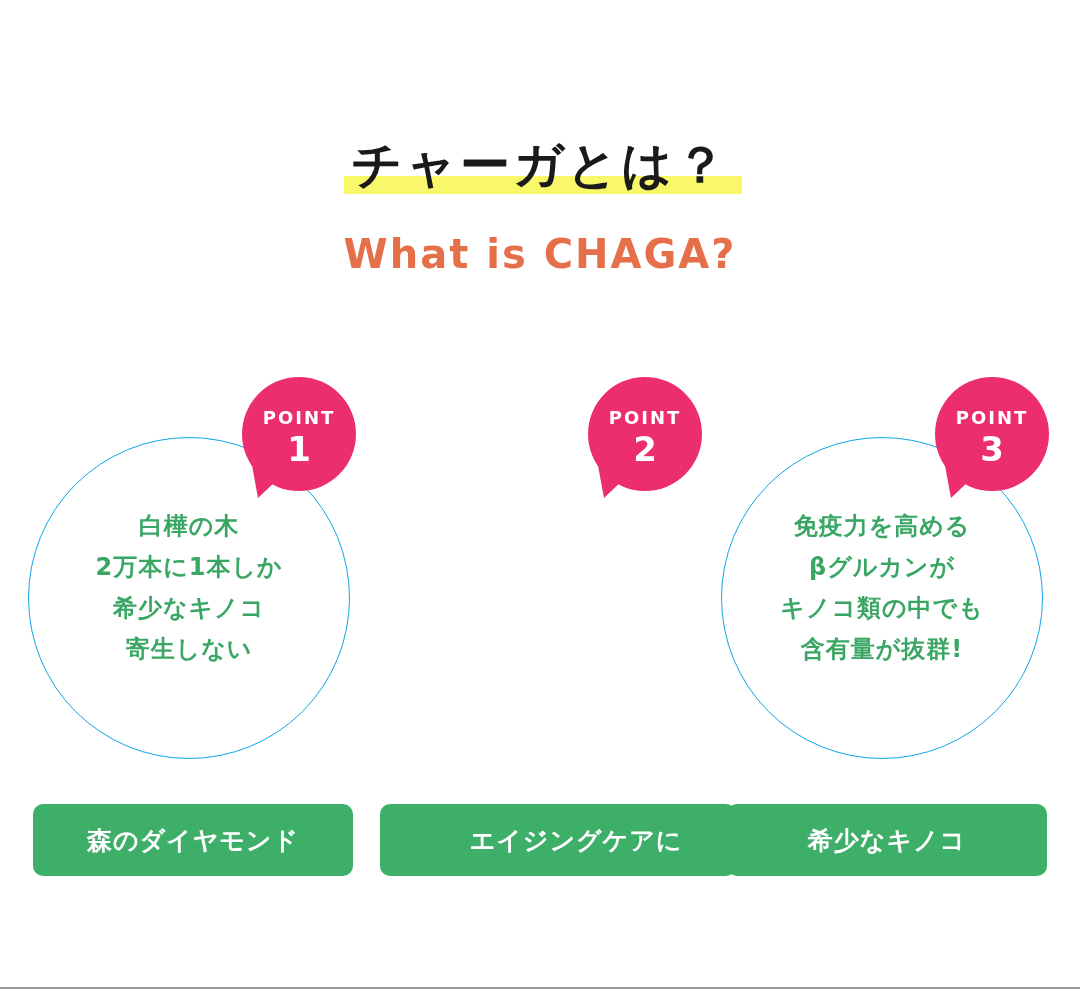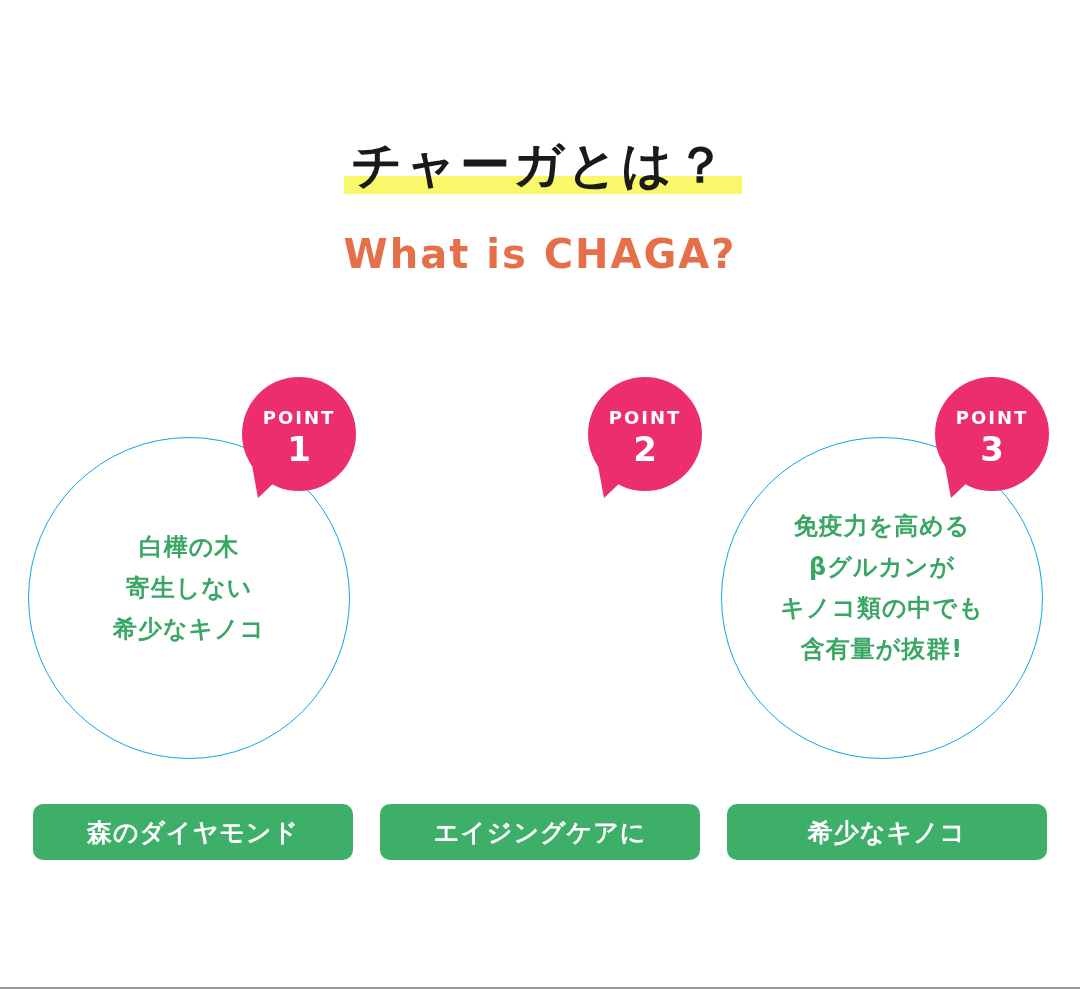--- a/index.html
+++ b/index.html
@@ -35,41 +35,42 @@
       background: #ec2d6e; color: #fff; text-align: center; z-index: 2;
     }
     .badge::after {
       content: ""; position: absolute; left: 8px; bottom: -8px; width: 0; height: 0;
       border-left: 10px solid transparent; border-right: 24px solid transparent;
       border-top: 30px solid #ec2d6e; transform: rotate(8deg);
     }
     .badge-label { display: block; font-size: 18px; font-weight: bold; letter-spacing: 2px; margin-top: 30px; line-height: 22px; }
     .badge-num { display: block; font-size: 34px; font-weight: bold; line-height: 40px; }
     .tag {
-      position: absolute; top: 804px; width: 320px; height: 56px; border-radius: 10px;
+      position: absolute; top: 804px; width: 320px; height: 72px; border-radius: 10px;
       background: #3daf69; color: #fff; font-weight: bold; font-size: 25px;
       display: flex; align-items: center; justify-content: center; letter-spacing: 1px;
       border: none; cursor: pointer;
     }
     .bottom-line { position: absolute; left: 0; top: 987px; width: 1080px; height: 2px; background: #9a9a9a; }
   </style>
 </head>
 <body>
 
 <div class="title-wrap">
   <div class="title">チャーガとは？</div>
 </div>
 <div class="subtitle">What is CHAGA?</div>
 
 <div class="point" style="left:28px;">
   <div class="circle">
     <div class="circle-text">
       <div>白樺の木</div>
+      <div>2万本に1本しか</div>
+      <div>希少なキノコ</div>
       <div>寄生しない</div>
-      <div>希少なキノコ</div>
     </div>
   </div>
   <div class="badge">
     <span class="badge-label">POINT</span>
     <span class="badge-num">1</span>
   </div>
 </div>
 
 <div class="point" style="left:374px;">
   <div class="badge">
@@ -87,16 +88,16 @@
       <div>含有量が抜群!</div>
     </div>
   </div>
   <div class="badge">
     <span class="badge-label">POINT</span>
     <span class="badge-num">3</span>
   </div>
 </div>
 
 <div class="tag" style="left:33px;">森のダイヤモンド</div>
-<div class="tag" style="left:380px;">エイジングケアに</div>
+<div class="tag" style="left:380px;padding-left:36px;">エイジングケアに</div>
 <div class="tag" style="left:727px;">希少なキノコ</div>
 
 <div class="bottom-line"></div>
 
 </body></html>

